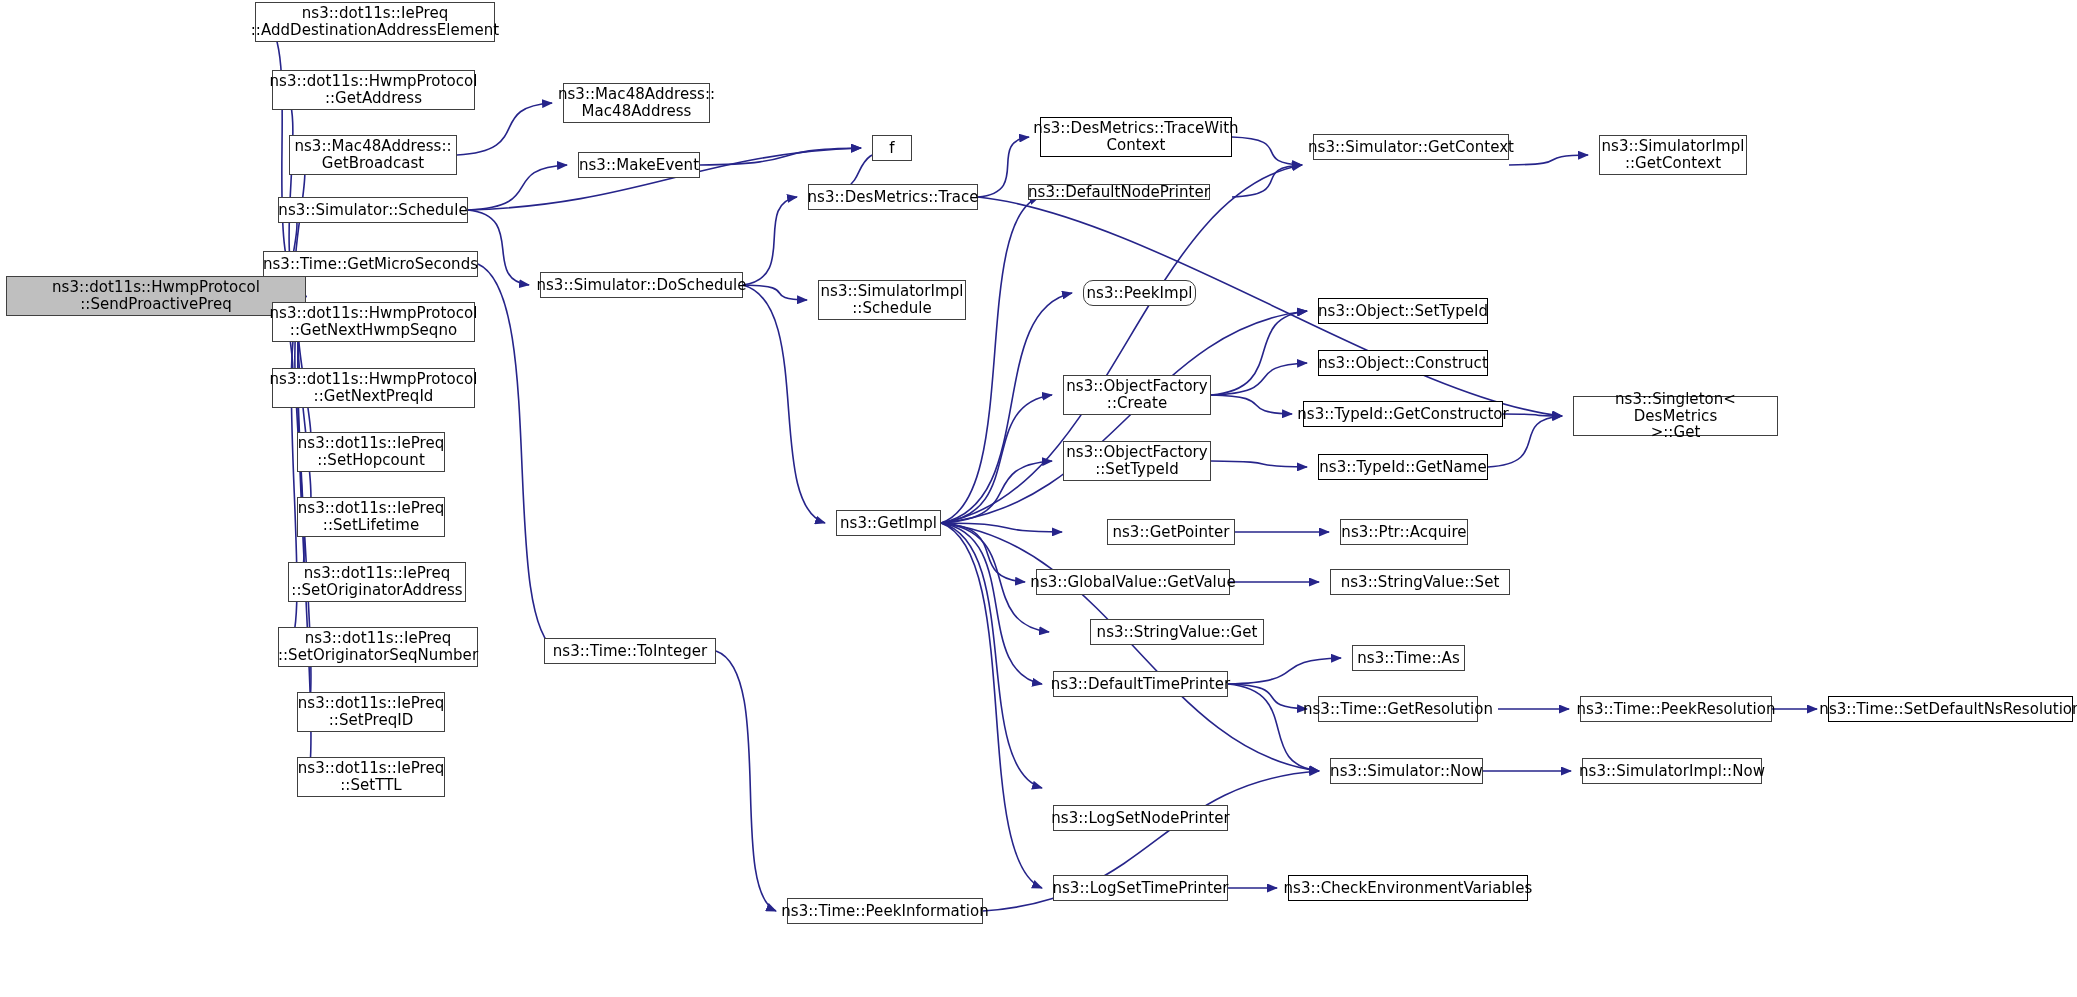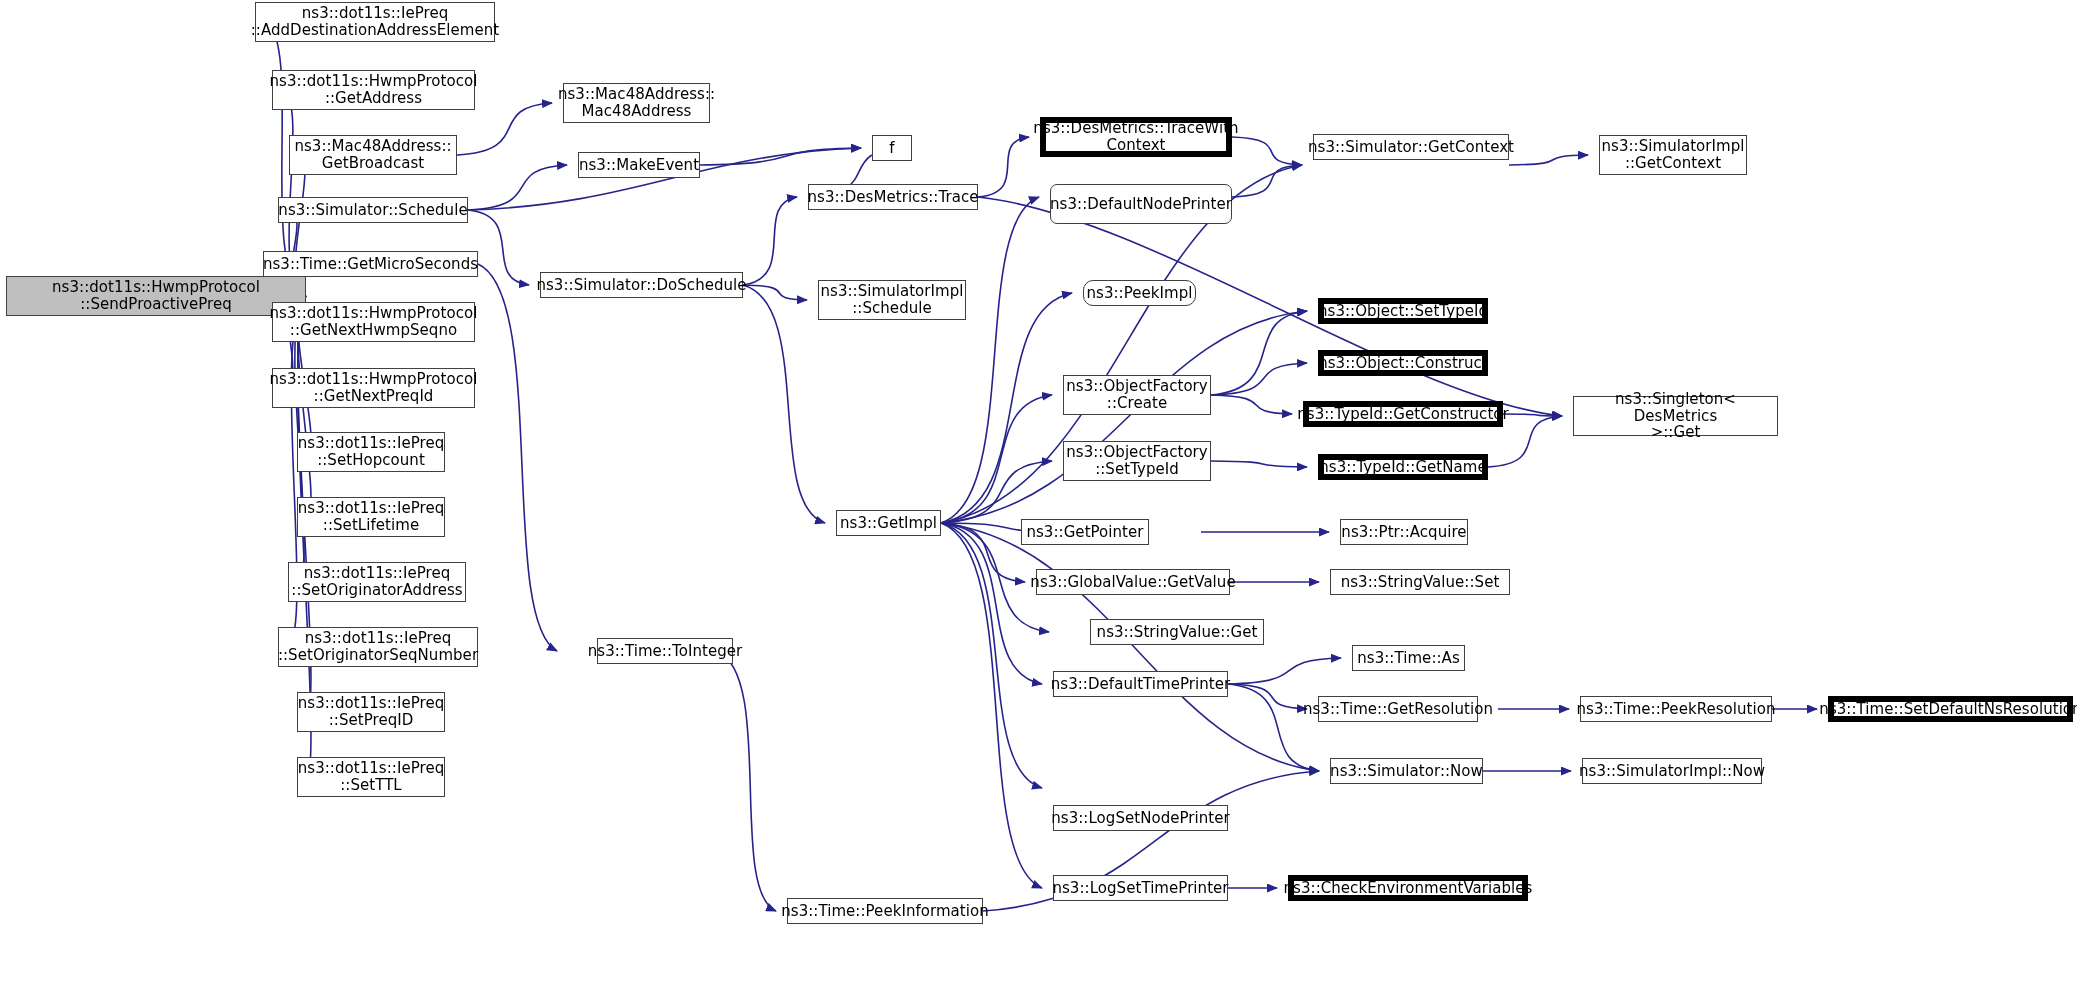--- a/index.html
+++ b/index.html
@@ -33,21 +33,21 @@
     border: 1px solid #404040;
     color: #000000;
     font-size: 15px;
     line-height: 1.12;
     letter-spacing: 0.05px;
     padding: 1px 17px;
     white-space: pre-line;
     z-index: 5;
   }
   .node.red {
-    border: 6px solid #000000;
+    border: 1px solid #000000;
   }
   .node.current {
     background: #bfbfbf;
     border: 1px solid #404040;
   }
 </style>
 </head>
 <body>
 
 <div id="canvas">
@@ -150,48 +150,48 @@
       <div class="node" style="left: 563px; top: 83px; width: 147px; height: 40px;">ns3::Mac48Address::
 Mac48Address</div>
       <div class="node" style="left: 578px; top: 152px; width: 122px; height: 26px;">ns3::MakeEvent</div>
       <div class="node" style="left: 872px; top: 135px; width: 40px; height: 26px;">f</div>
       <div class="node" style="left: 808px; top: 184px; width: 170px; height: 26px;">ns3::DesMetrics::Trace</div>
       <div class="node" style="left: 540px; top: 272px; width: 203px; height: 26px;">ns3::Simulator::DoSchedule</div>
       <div class="node" style="left: 818px; top: 280px; width: 148px; height: 40px;">ns3::SimulatorImpl
 ::Schedule</div>
       <div class="node red" style="left: 1040px; top: 117px; width: 192px; height: 40px;">ns3::DesMetrics::TraceWith
 Context</div>
-      <div class="node" style="left: 1050px; top: 184px; width: 182px; height: 40px; border-radius: 7px;">ns3::DefaultNodePrinter</div>
+      <div class="node" style="left: 1028px; top: 184px; width: 182px; height: 16px;">ns3::DefaultNodePrinter</div>
       <div class="node" style="left: 1313px; top: 134px; width: 196px; height: 26px;">ns3::Simulator::GetContext</div>
       <div class="node" style="left: 1599px; top: 135px; width: 148px; height: 40px;">ns3::SimulatorImpl
 ::GetContext</div>
       <div class="node" style="left: 1083px; top: 280px; width: 113px; height: 26px; border-radius: 10px;">ns3::PeekImpl</div>
       <div class="node red" style="left: 1318px; top: 298px; width: 170px; height: 26px;">ns3::Object::SetTypeId</div>
       <div class="node red" style="left: 1318px; top: 350px; width: 170px; height: 26px;">ns3::Object::Construct</div>
       <div class="node red" style="left: 1303px; top: 401px; width: 200px; height: 26px;">ns3::TypeId::GetConstructor</div>
       <div class="node red" style="left: 1318px; top: 454px; width: 170px; height: 26px;">ns3::TypeId::GetName</div>
       <div class="node" style="left: 1063px; top: 375px; width: 148px; height: 40px;">ns3::ObjectFactory
 ::Create</div>
       <div class="node" style="left: 1063px; top: 441px; width: 148px; height: 40px;">ns3::ObjectFactory
 ::SetTypeId</div>
       <div class="node" style="left: 1573px; top: 396px; width: 205px; height: 40px;">ns3::Singleton&lt; DesMetrics
 &gt;::Get</div>
       <div class="node" style="left: 836px; top: 510px; width: 105px; height: 26px;">ns3::GetImpl</div>
-      <div class="node" style="left: 1021px; top: 519px; width: 128px; height: 26px;">ns3::GetPointer</div>
+      <div class="node" style="left: 1107px; top: 519px; width: 128px; height: 26px;">ns3::GetPointer</div>
       <div class="node" style="left: 1340px; top: 519px; width: 128px; height: 26px;">ns3::Ptr::Acquire</div>
       <div class="node" style="left: 1036px; top: 569px; width: 194px; height: 26px;">ns3::GlobalValue::GetValue</div>
       <div class="node" style="left: 1330px; top: 569px; width: 180px; height: 26px;">ns3::StringValue::Set</div>
       <div class="node" style="left: 1090px; top: 619px; width: 174px; height: 26px;">ns3::StringValue::Get</div>
       <div class="node" style="left: 1053px; top: 671px; width: 175px; height: 26px;">ns3::DefaultTimePrinter</div>
       <div class="node" style="left: 1352px; top: 645px; width: 113px; height: 26px;">ns3::Time::As</div>
       <div class="node" style="left: 1318px; top: 696px; width: 160px; height: 26px;">ns3::Time::GetResolution</div>
       <div class="node" style="left: 1580px; top: 696px; width: 192px; height: 26px;">ns3::Time::PeekResolution</div>
       <div class="node red" style="left: 1828px; top: 696px; width: 245px; height: 26px;">ns3::Time::SetDefaultNsResolution</div>
       <div class="node" style="left: 1330px; top: 758px; width: 153px; height: 26px;">ns3::Simulator::Now</div>
       <div class="node" style="left: 1582px; top: 758px; width: 180px; height: 26px;">ns3::SimulatorImpl::Now</div>
       <div class="node" style="left: 1053px; top: 805px; width: 175px; height: 26px;">ns3::LogSetNodePrinter</div>
       <div class="node" style="left: 1053px; top: 875px; width: 175px; height: 26px;">ns3::LogSetTimePrinter</div>
       <div class="node red" style="left: 1288px; top: 875px; width: 240px; height: 26px;">ns3::CheckEnvironmentVariables</div>
-      <div class="node" style="left: 597px; top: 638px; width: 136px; height: 26px;">ns3::Time::ToInteger</div>
+      <div class="node" style="left: 544px; top: 638px; width: 172px; height: 26px;">ns3::Time::ToInteger</div>
       <div class="node" style="left: 787px; top: 898px; width: 196px; height: 26px;">ns3::Time::PeekInformation</div>
     </div>
 
 </div>
 
 </body></html>

